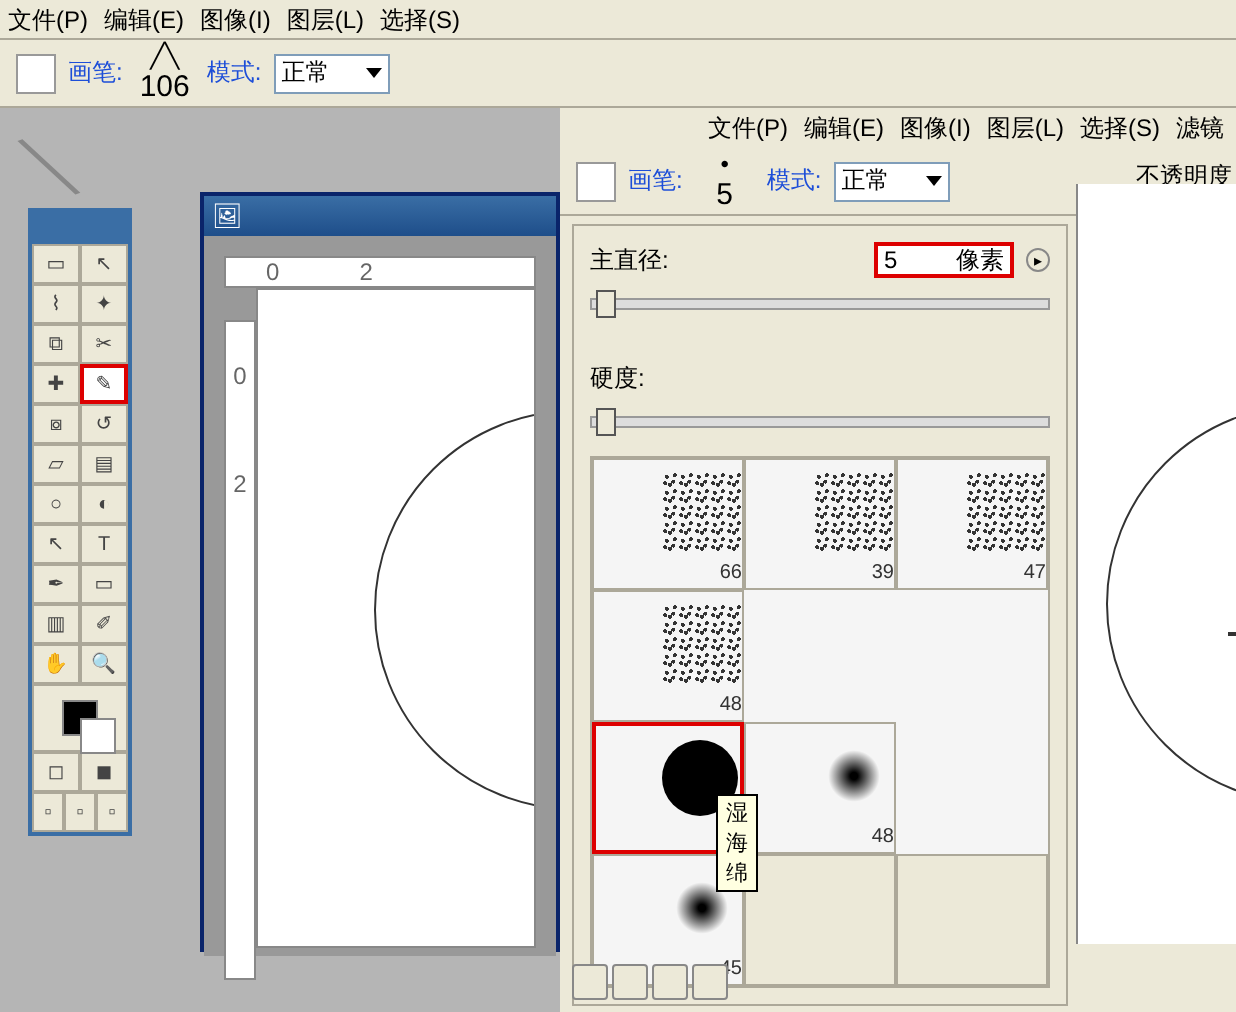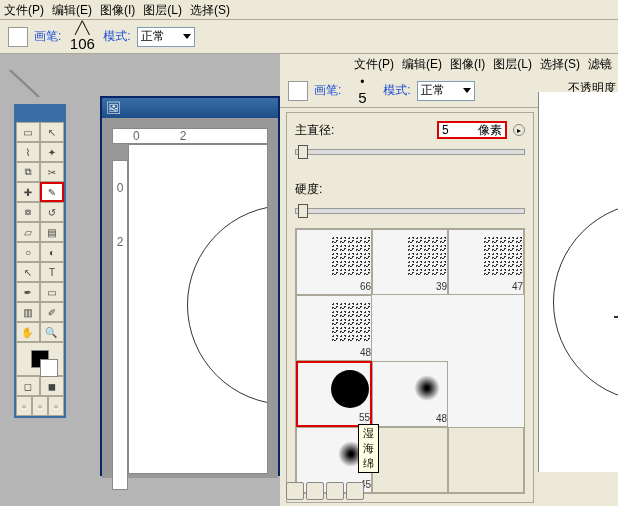--- a/index.html
+++ b/index.html
@@ -35,21 +35,21 @@
 .slider-track{height:6px;background:#ddd;border:1px solid #999;position:relative;margin:4px 0 14px}
 .slider-thumb{position:absolute;width:10px;height:14px;background:#ece9d8;border:1px solid #555;top:-5px}
 .preset-grid{border:1px solid #aca899;background:#f5f5f5}
 .pg-row{display:flex}
 .pg-cell{width:76px;height:66px;border:1px solid #aca899;display:flex;flex-direction:column;align-items:flex-end;justify-content:flex-end;padding-bottom:2px;position:relative}
 .pg-cell .sz{font-size:10px;color:#333}
 .swatch{position:absolute;top:6px;width:40px;height:40px;display:flex;align-items:center;justify-content:center}
 .dot-hard{width:38px;height:38px;background:#000;border-radius:50%}
 .dot-soft{width:26px;height:26px;background:radial-gradient(#000 10%,transparent 70%);border-radius:50%}
 .scatter{width:40px;height:40px;background:radial-gradient(circle at 30% 30%,#333 1px,transparent 1px),radial-gradient(circle at 70% 60%,#333 1px,transparent 1px),radial-gradient(circle at 50% 80%,#333 1px,transparent 1px),radial-gradient(circle at 20% 70%,#333 1px,transparent 1px),radial-gradient(circle at 80% 20%,#333 1px,transparent 1px);background-size:8px 8px}
-.tooltip{position:absolute;background:#ffffe1;border:1px solid #000;padding:1px 4px;font-size:11px;left:60px;top:61px;z-index:5}
+.tooltip{position:absolute;background:#ffffe1;border:1px solid #000;padding:1px 4px;font-size:11px;left:60px;top:34px;z-index:5}
 .mini-arrow{width:12px;height:12px;border:1px solid #888;border-radius:50%;display:flex;align-items:center;justify-content:center;font-size:8px}
 .rcanvas{position:absolute;left:258px;top:38px;width:80px;height:380px;background:#fff;border-left:1px solid #888}
 .rcircle{position:absolute;width:200px;height:200px;border:1px solid #333;border-radius:50%;left:14px;top:110px}
 .tag{position:absolute;background:#3a8bd8;color:#fff;font-size:10px;padding:1px 4px;right:0;top:44px}
 .btm-icons{position:absolute;left:6px;bottom:6px;display:flex;gap:2px}
 .btm-icons div{width:18px;height:18px;border:1px solid #888;background:#ece9d8;border-radius:2px}
 .feather{position:absolute;left:16px;top:6px;width:50px;height:44px;color:#888;font-size:30px;transform:rotate(-20deg)}
 .rmenu{position:absolute;right:2px;top:0;display:flex;gap:8px;background:#ece9d8;padding:2px 4px}
 .far-lbl{position:absolute;right:2px;top:26px;font-size:12px}
 .sq{position:absolute;width:8px;height:8;border:1px solid #333;background:#fff;right:-4px;top:224px}

